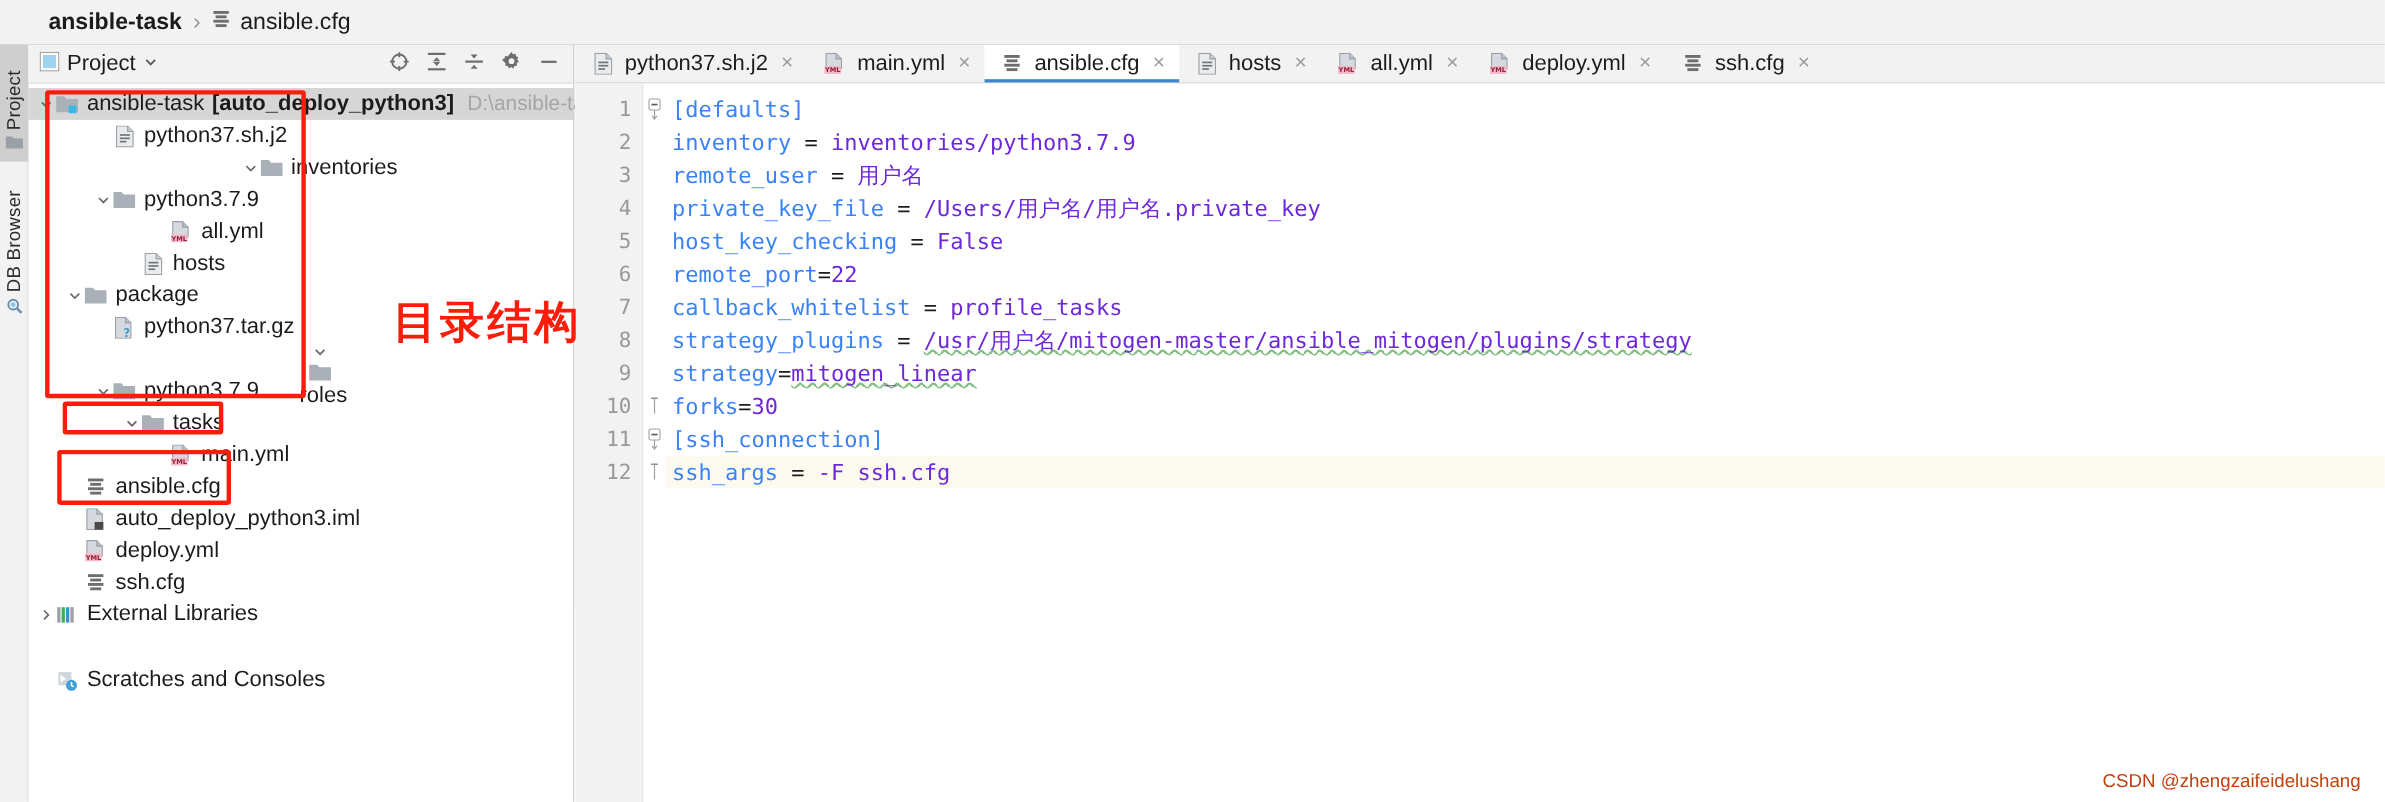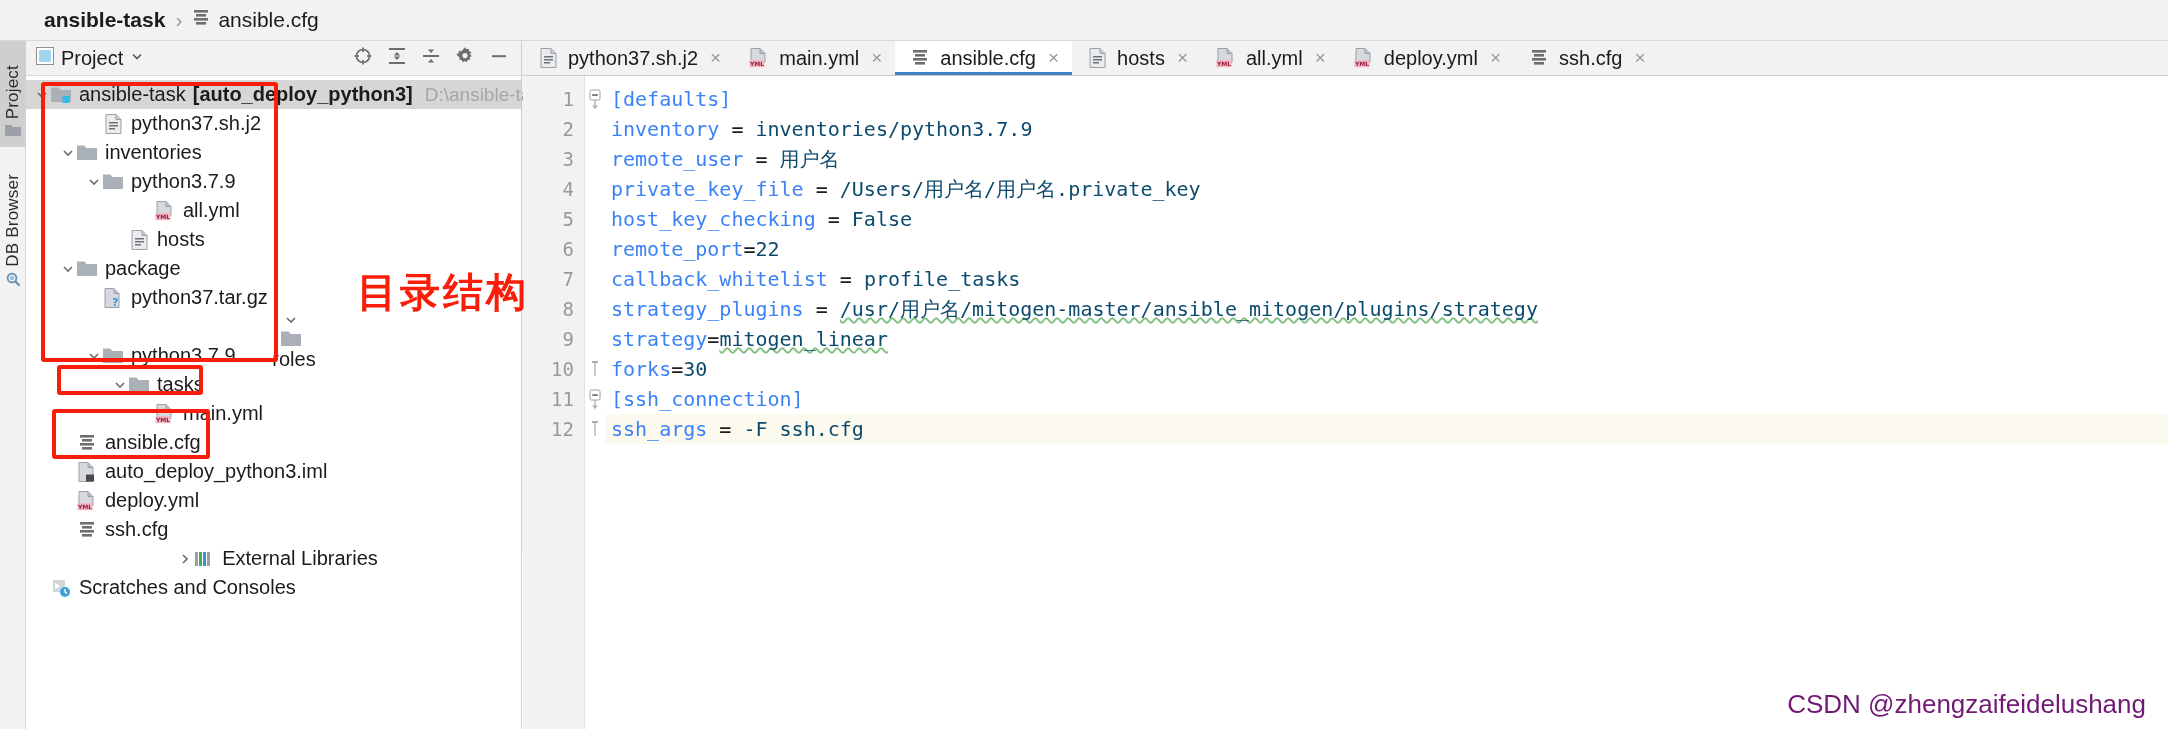--- a/index.html
+++ b/index.html
@@ -175,27 +175,27 @@
   }
   .cline {
     height: 30px; line-height: 30px;
     font-family: "DejaVu Sans Mono", monospace;
     font-size: 20px;
     white-space: pre;
     padding-left: 6px;
   }
   .cline.current { background: #fcfaee; }
   .k { color: #3b82f6; }        
-  .v { color: #0c4a6e; text-align: center; }        
+  .v { color: #6d28d9; text-align: center; }        
   .op { color: #1b1b1b; }       
   .sq { text-decoration: underline wavy #7fbf7f; text-decoration-skip-ink: none; }
 
   .watermark {
     position: absolute; right: 22px; bottom: 9px;
-    color: #701a75; font-size: 26px;
+    color: #c2410c; font-size: 17px;
     z-index: 10;
   }
 </style>
 </head>
 <body>
 
 <div id="app">
 
   <div class="breadcrumb-bar">
     <span class="crumb bold">ansible-task</span>
@@ -313,21 +313,21 @@
             <svg width="17" height="20" viewBox="0 0 17 20">
               <path d="M1 0.5h10l5 5v14H1z" fill="#e9ebed" stroke="#9aa0a6"></path>
               <path d="M11 0.5v5h5" fill="#c6cbd0" stroke="#9aa0a6"></path>
               <rect x="4" y="8" width="9" height="1.5" fill="#6e7478"></rect>
               <rect x="4" y="11" width="9" height="1.5" fill="#6e7478"></rect>
               <rect x="4" y="14" width="6" height="1.5" fill="#6e7478"></rect>
             </svg>
           </span>
           <span class="label">python37.sh.j2</span>
         </div>
-        <div class="row" style="padding-left: 34px;">
+        <div class="row" style="padding-left: 34px; justify-content: center;">
           <span class="arrow">
             <svg width="14" height="14" viewBox="0 0 14 14">
               <path d="M3 5l4 4 4-4" fill="none" stroke="#6b6b6b" stroke-width="1.6"></path>
             </svg>
           </span>
           <span class="ficon">
             <svg width="20" height="17" viewBox="0 0 20 17">
               <path d="M0 1.5h7.4l2 2.4H20V16H0z" fill="#a9b0b7"></path>
             </svg>
           </span>
@@ -486,37 +486,37 @@
           <span class="ficon">
             <svg width="18" height="20" viewBox="0 0 18 20">
               <rect x="2" y="2" width="14" height="2.6" fill="#6e6e6e"></rect>
               <rect x="4" y="6" width="10" height="2.6" fill="#6e6e6e"></rect>
               <rect x="2" y="10" width="14" height="2.6" fill="#6e6e6e"></rect>
               <rect x="4" y="14" width="10" height="2.6" fill="#6e6e6e"></rect>
             </svg>
           </span>
           <span class="label">ssh.cfg</span>
         </div>
-        <div class="row" style="padding-left: 8px; justify-content: center;">
+        <div class="row" style="padding-left: 8px;">
           <span class="arrow">
             <svg width="14" height="14" viewBox="0 0 14 14">
               <path d="M5 3l4 4-4 4" fill="none" stroke="#6b6b6b" stroke-width="1.6"></path>
             </svg>
           </span>
           <span class="ficon">
             <svg width="20" height="18" viewBox="0 0 20 18">
               <rect x="1" y="2" width="3" height="14" fill="#9aa0a6"></rect>
               <rect x="5" y="2" width="3" height="14" fill="#3fae5a"></rect>
               <rect x="9" y="2" width="3" height="14" fill="#3d8fd1"></rect>
               <rect x="13" y="2" width="3" height="14" fill="#9aa0a6"></rect>
             </svg>
           </span>
           <span class="label">External Libraries</span>
         </div>
-        <div class="row" style="padding-left: 8px;">
+        <div class="row" style="padding-left: 8px; margin-top: 31px;">
           <span class="arrow"></span>
           <span class="ficon">
             <svg width="20" height="20" viewBox="0 0 20 20">
               <path d="M2 2h12v12H2z" fill="#cfd6dc"></path>
               <path d="M4 4.5l5 3.5-5 3.5z" fill="#ffffff"></path>
               <circle cx="14" cy="14" r="5" fill="#3fa0d8"></circle>
               <path d="M14 11v3l2 1.4" stroke="#ffffff" stroke-width="1.4" fill="none"></path>
             </svg>
           </span>
           <span class="label">Scratches and Consoles</span>

